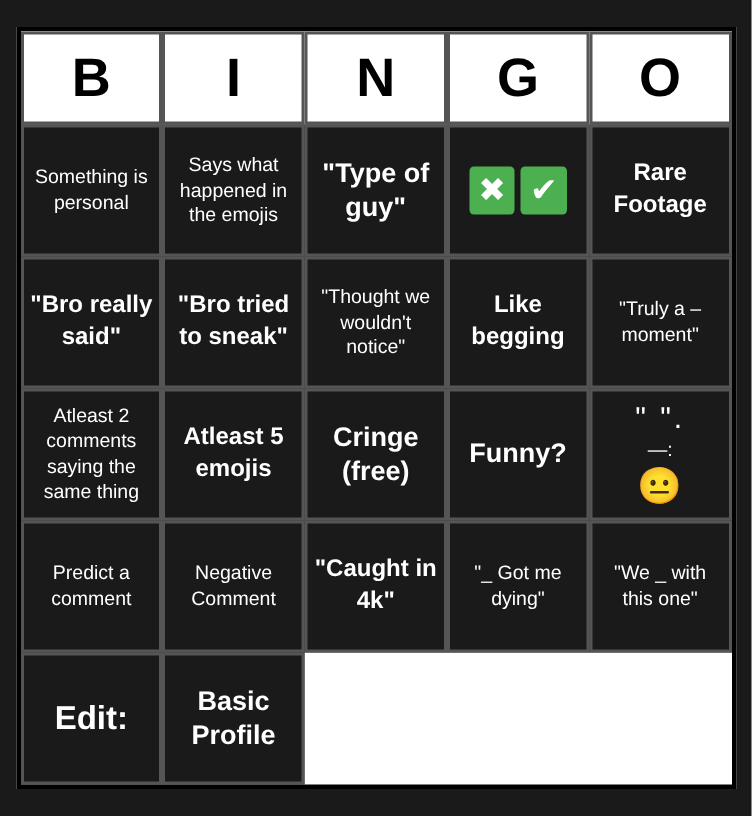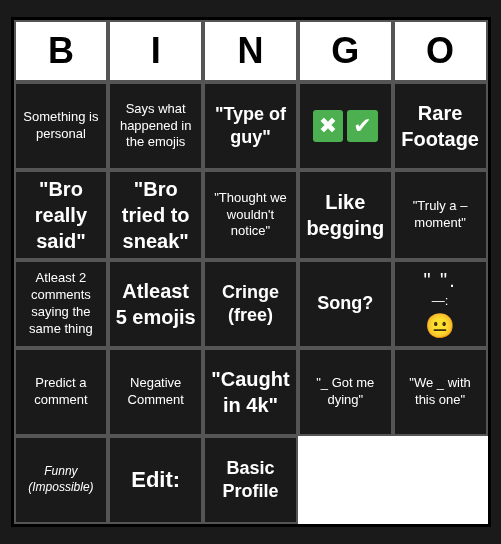--- a/index.html
+++ b/index.html
@@ -50,21 +50,21 @@
     }
     .cell.large-text {
       font-size: 18px;
       font-weight: bold;
     }
     .cell.xl-text {
       font-size: 22px;
       font-weight: bold;
     }
     .cell.medium-text {
-      font-size: 20px;
+      font-size: 16px;
       font-weight: bold;
     }
     .cell.small-italic {
       font-style: italic;
       font-size: 12px;
     }
     .cell-icons {
       display: flex;
       gap: 4px;
       font-size: 28px;
@@ -143,21 +143,21 @@
     <div class="cell">
       <span>Atleast 2 comments saying the same thing</span>
     </div>
     <div class="cell medium-text">
       <span>Atleast 5 emojis</span>
     </div>
     <div class="cell large-text">
       <span>Cringe (free)</span>
     </div>
     <div class="cell large-text">
-      <span>Song?</span>
+      <span>Funny?</span>
     </div>
     <div class="cell">
       <div style="display:flex;flex-direction:column;align-items:center;">
         <span class="quote-dots">" ".</span>
         <span style="font-size:13px;">—:</span>
         <span class="neutral-face">😐</span>
       </div>
     </div>
 
     <div class="cell">
@@ -169,23 +169,20 @@
     <div class="cell medium-text">
       <span>"Caught in 4k"</span>
     </div>
     <div class="cell">
       <span>"_ Got me dying"</span>
     </div>
 
     <div class="cell">
       <span>"We _ with this one"</span>
     </div>
-    <div class="cell small-italic">
-      <span>Funny (Impossible)</span>
-    </div>
     <div class="cell xl-text">
       <span>Edit:</span>
     </div>
     <div class="cell large-text">
       <span>Basic Profile</span>
     </div>
   </div>
 </div>
 
 </body></html>

